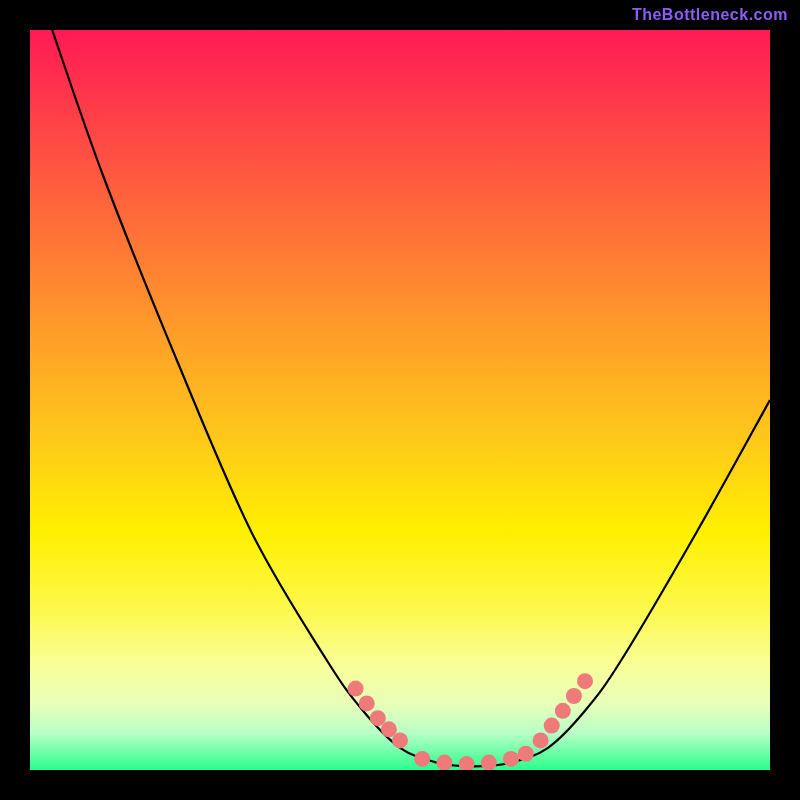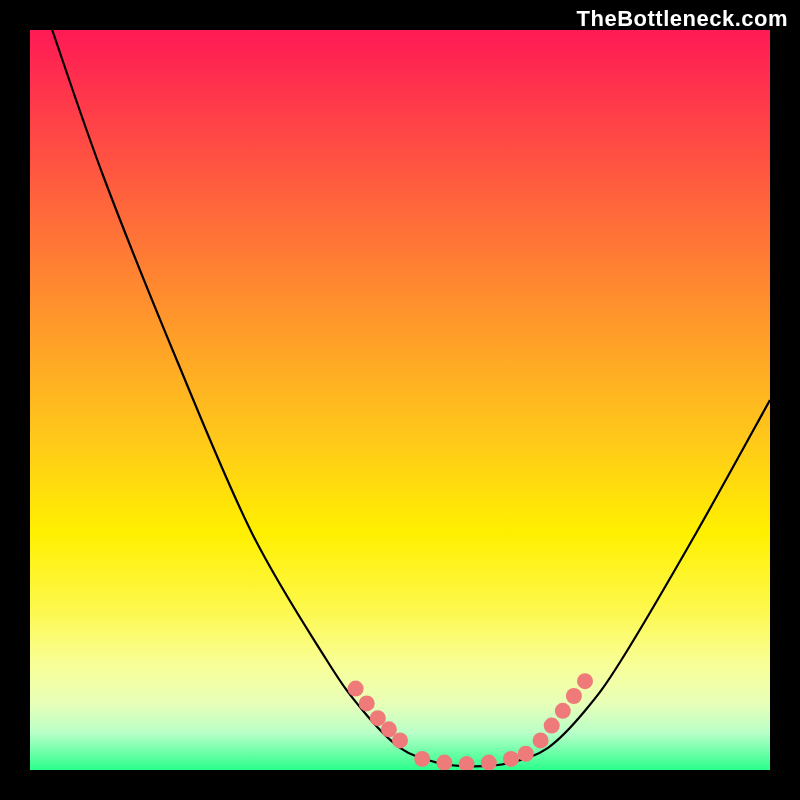--- a/index.html
+++ b/index.html
@@ -8,22 +8,22 @@
     height: 800px;
     background: #000;
     position: relative;
     font-family: Arial, sans-serif;
     overflow: hidden;
   }
   .watermark {
     position: absolute;
     top: 6px;
     right: 12px;
-    color: #ffffff;
-    font-size: 22px;
+    color: #8b5cf6;
+    font-size: 16px;
     font-weight: bold;
     z-index: 20;
     letter-spacing: 0.5px;
   }
   .plot-area {
     position: absolute;
     left: 30px;
     top: 30px;
     width: 740px;
     height: 740px;

